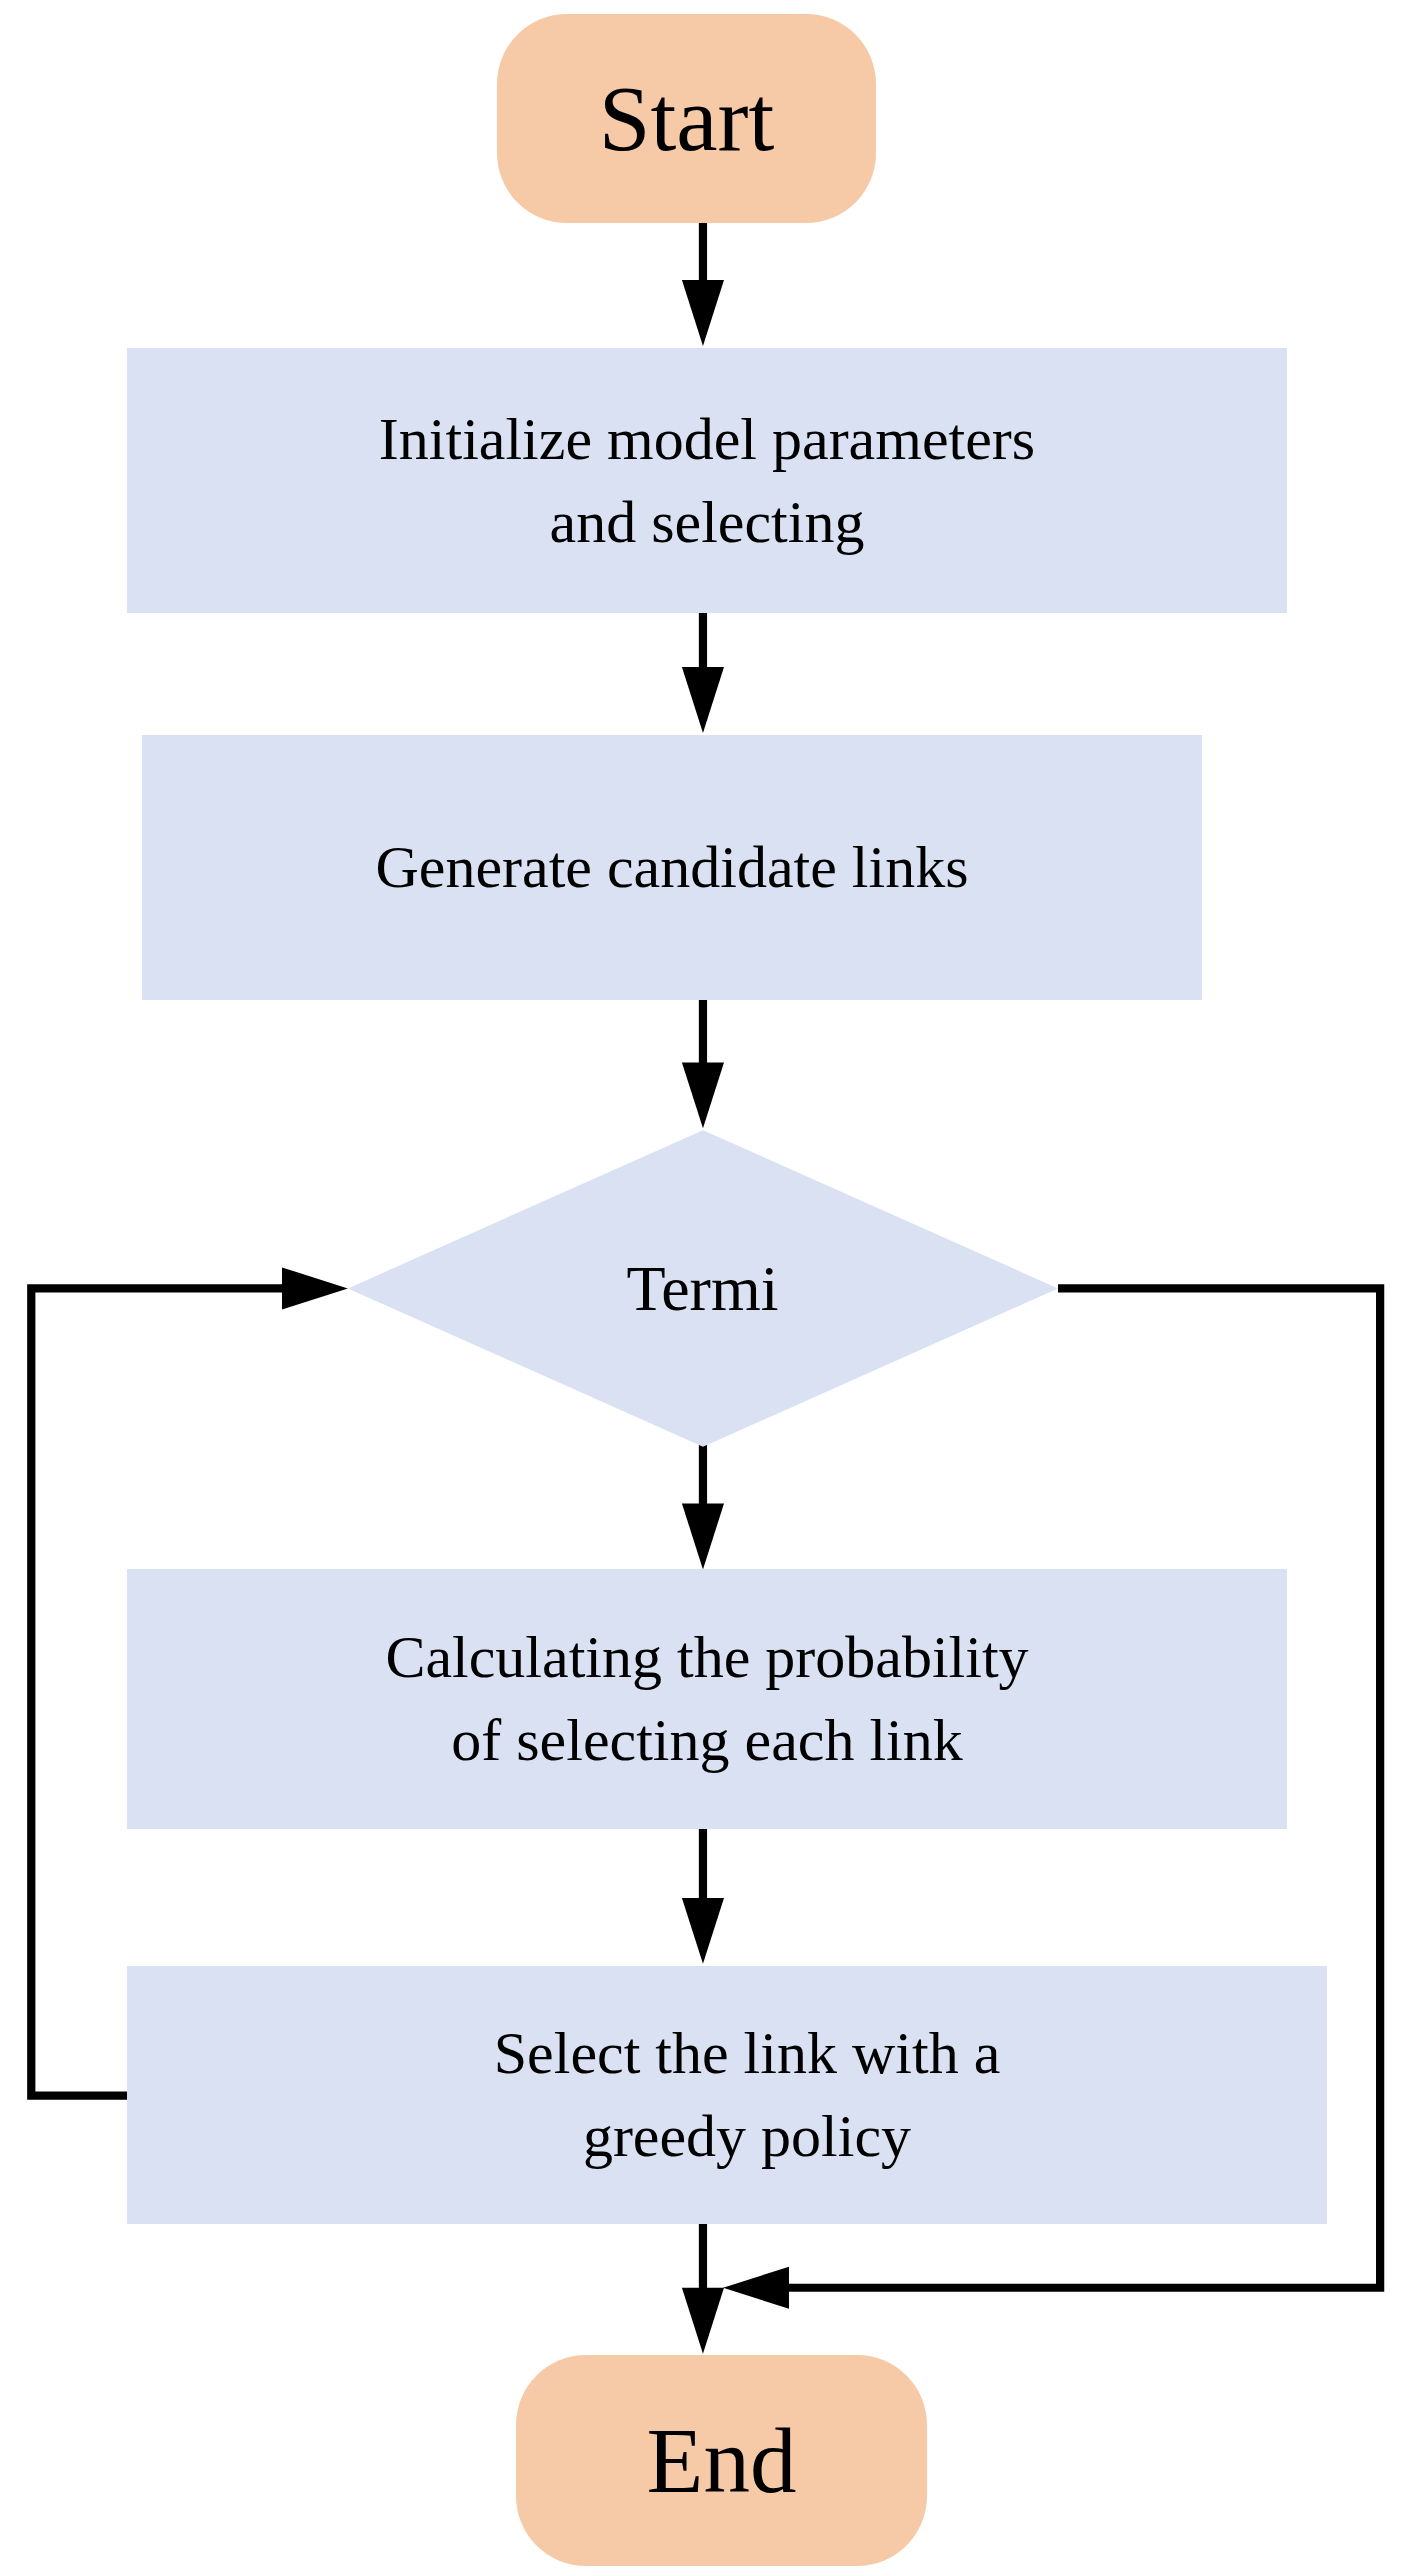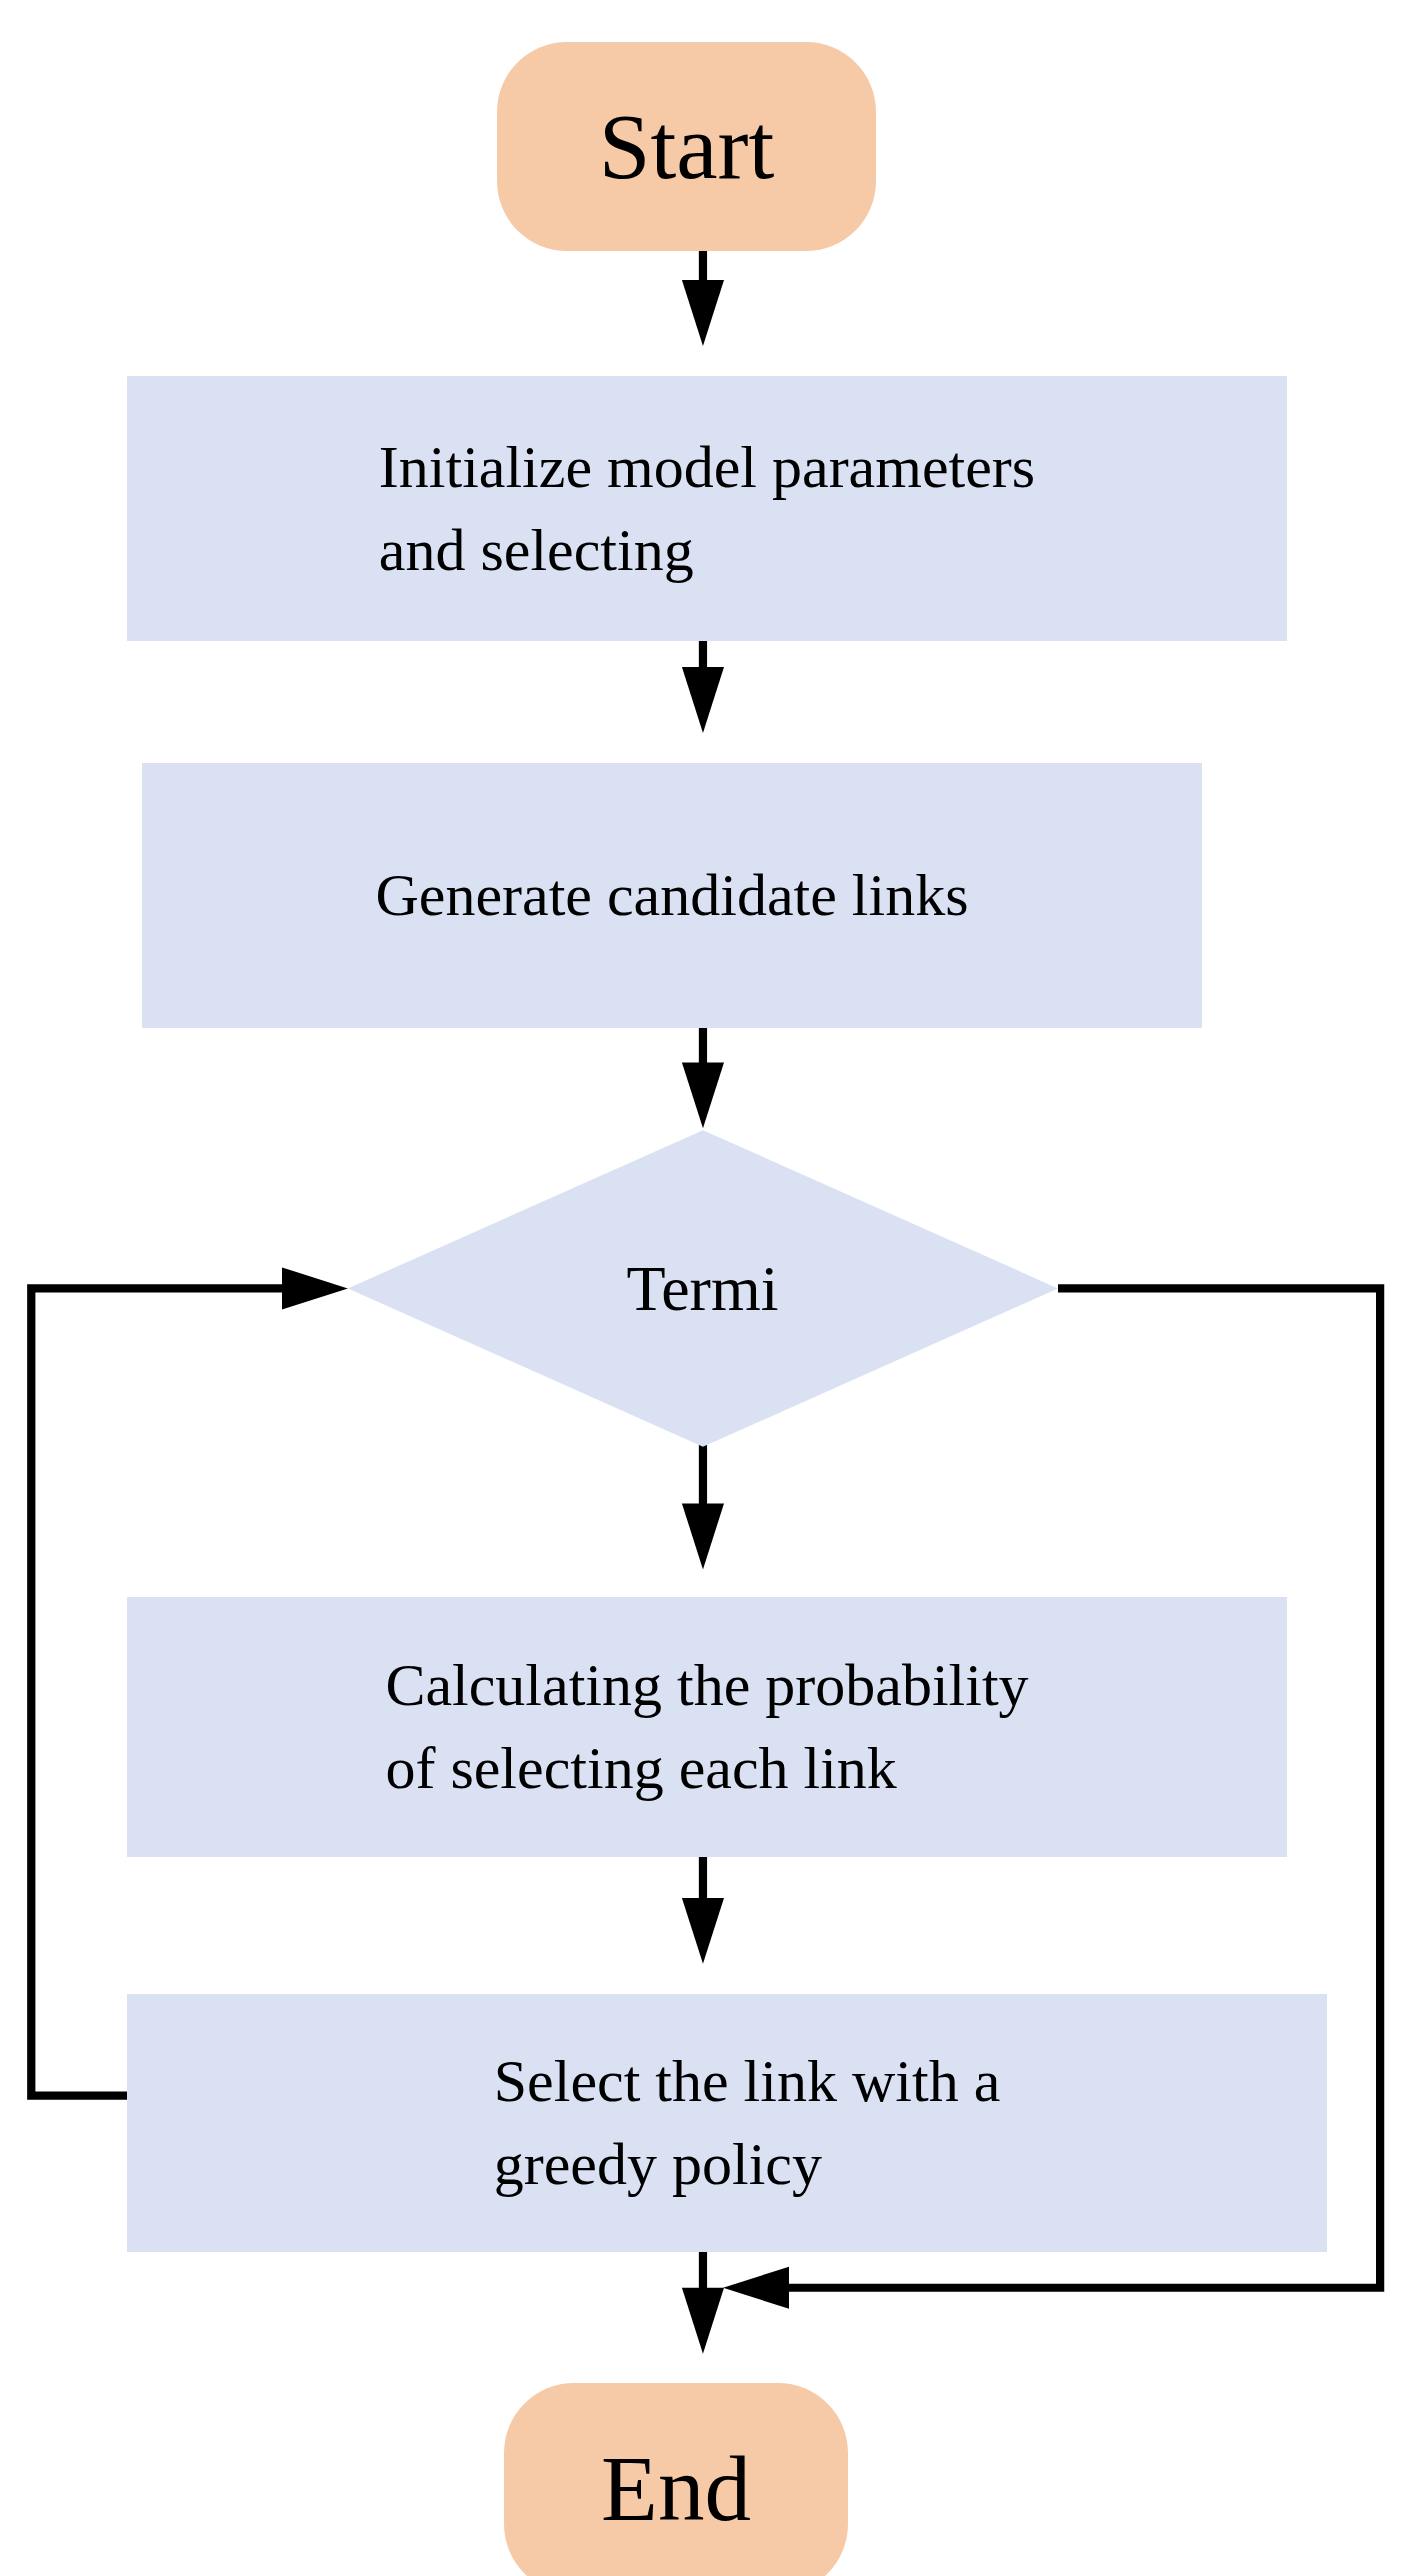--- a/index.html
+++ b/index.html
@@ -15,22 +15,21 @@
   #connectors{
     position:absolute;
     left:0;top:0;
     width:1405px;height:2576px;
   }
   .node{
     position:absolute;
     display:flex;
     align-items:center;
     justify-content:center;
-    text-align:left;
-    margin-top:28px;
+    text-align:center;
   }
   .process{
     background:#d9e1f2;
     font-size:60px;
     line-height:1.38;
   }
   .terminator{
     background:#f7caa7;
     border-radius:70px;
     font-size:93px;
@@ -103,18 +102,18 @@
     </div>
   </div>
 
   <div class="node process" style="left:127px;top:1966px;width:1160px;height:258px;padding-left:40px;">
     <div>
       <span class="line">Select the link with a</span>
       <span class="line">greedy policy</span>
     </div>
   </div>
 
-  <div class="node terminator" style="left:504px;top:2355px;width:344px;height:211px;">
+  <div class="node terminator" style="left:516px;top:2355px;width:411px;height:211px;">
     <span class="line">End</span>
   </div>
 
 </div>
 
 
 </body></html>

